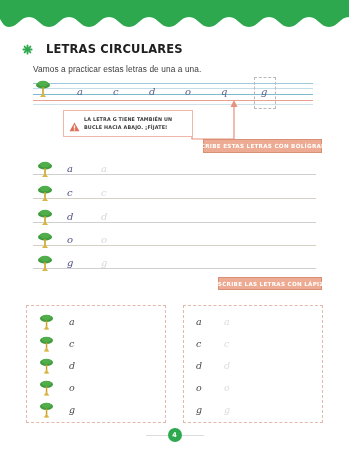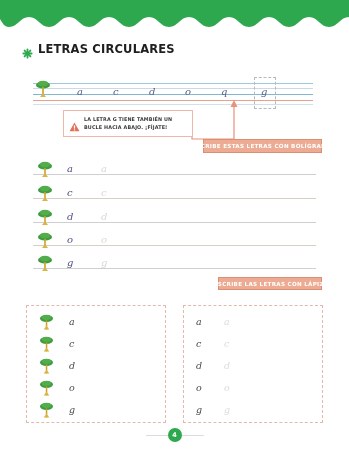--- a/index.html
+++ b/index.html
@@ -11,21 +11,21 @@
   }
   .page { position: relative; width: 349px; height: 450px; background: #fff; }
 
   
   .header-wave { position: absolute; top: 0; left: 0; width: 349px; height: 32px; }
   .header-wave svg { display: block; width: 349px; height: 32px; }
 
   
   .title-row {
     position: absolute; left: 22px; top: 41px;
-    display: flex; align-items: flex-end; gap: 5px;
+    display: flex; align-items: flex-start; gap: 13px;
   }
   .flower-icon { width: 11px; height: 11px; display: block; flex: 0 0 auto; }
   .title-text {
     font-family: "DejaVu Sans", sans-serif;
     font-size: 12.5px; font-weight: bold;
     letter-spacing: 0.2px;
     color: #1f1f1f;
     transform: scaleX(0.92);
     transform-origin: left center;
     white-space: nowrap;
@@ -191,20 +191,21 @@
           <rect x="5" y="0.5" width="2" height="11" rx="1"></rect>
           <rect x="0.5" y="5" width="11" height="2" rx="1"></rect>
           <rect x="5" y="0.5" width="2" height="11" rx="1" transform="rotate(45 6 6)"></rect>
           <rect x="5" y="0.5" width="2" height="11" rx="1" transform="rotate(-45 6 6)"></rect>
         </g>
       </svg>
     </span>
     <span class="title-text">LETRAS CIRCULARES</span>
   </div>
 
+  <div class="intro-text">Vamos a practicar estas letras de una a una.</div>
 
   <div class="staff">
     <div class="ln top"></div>
     <div class="ln mid1"></div>
     <div class="ln mid2"></div>
     <div class="ln base"></div>
     <div class="ln bot"></div>
 
     <span class="tree-start">
       <svg viewBox="0 0 16 22" xmlns="http://www.w3.org/2000/svg">

